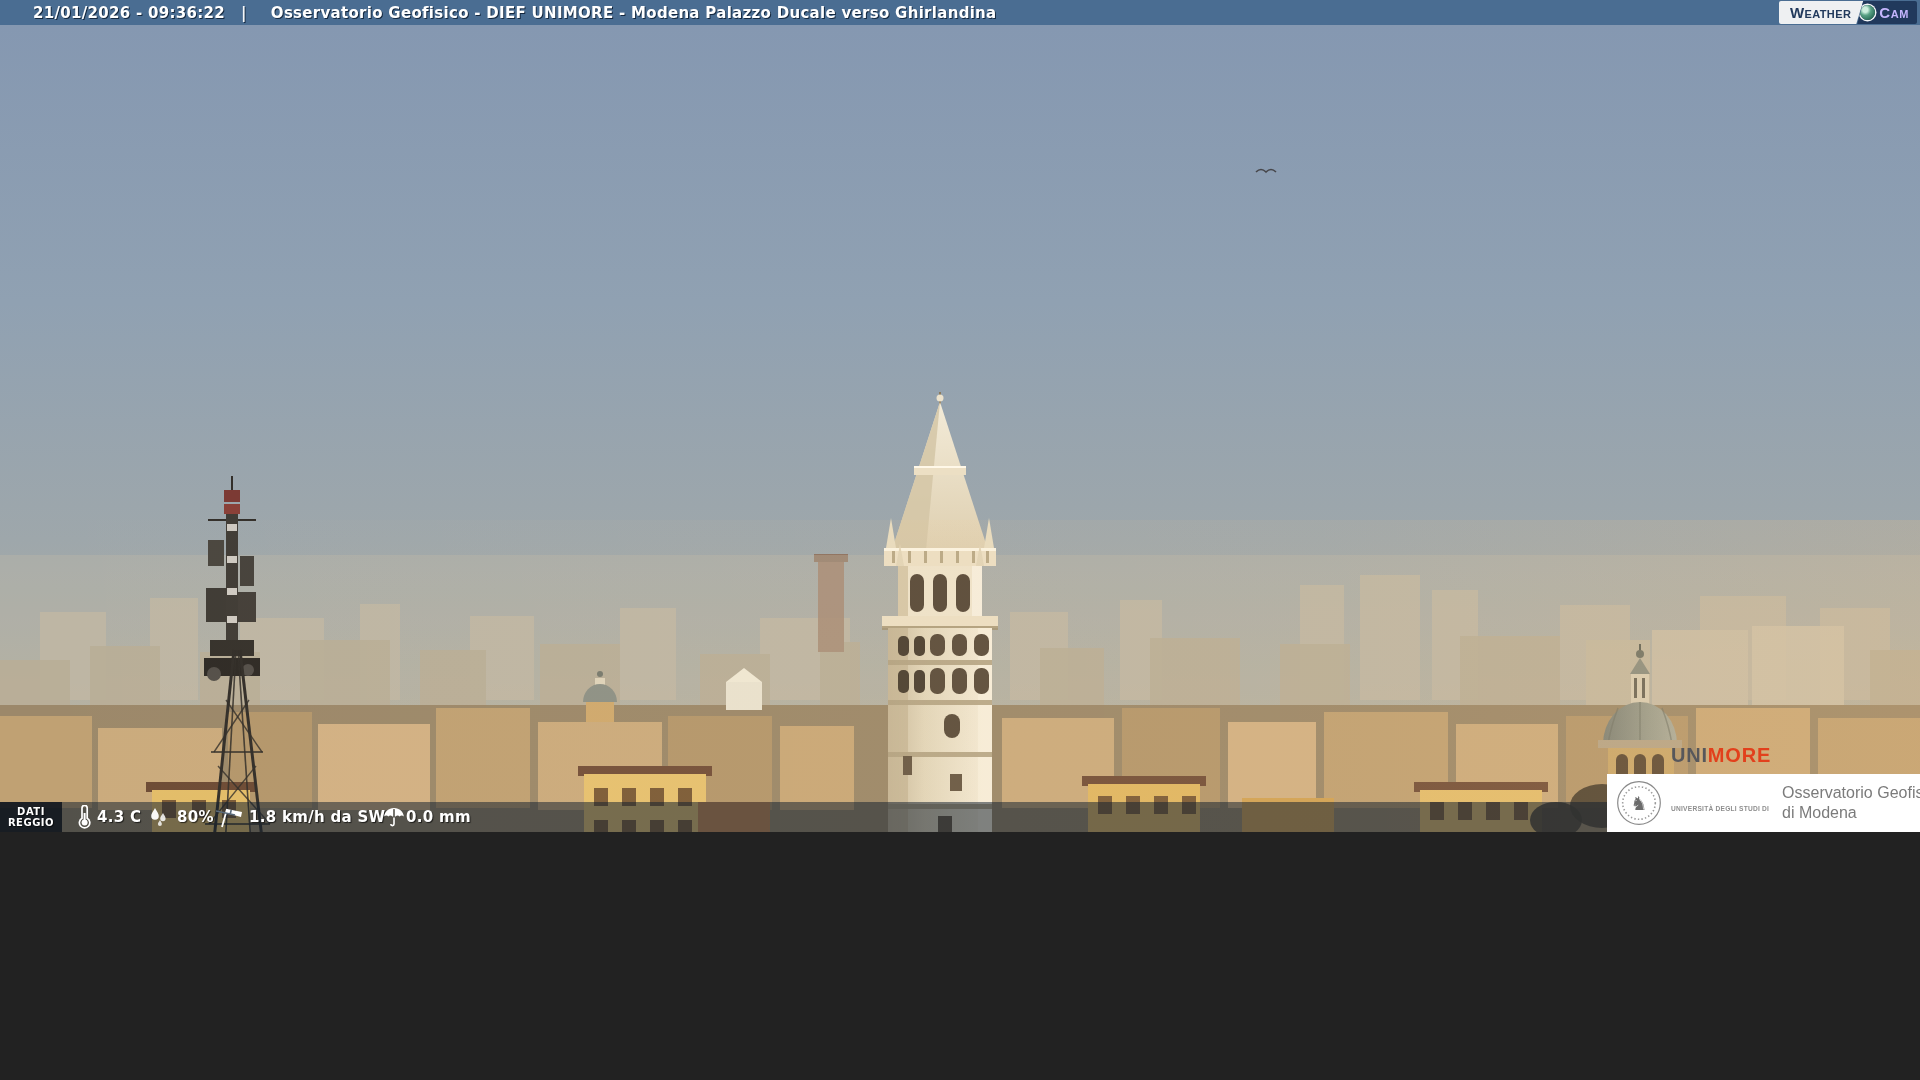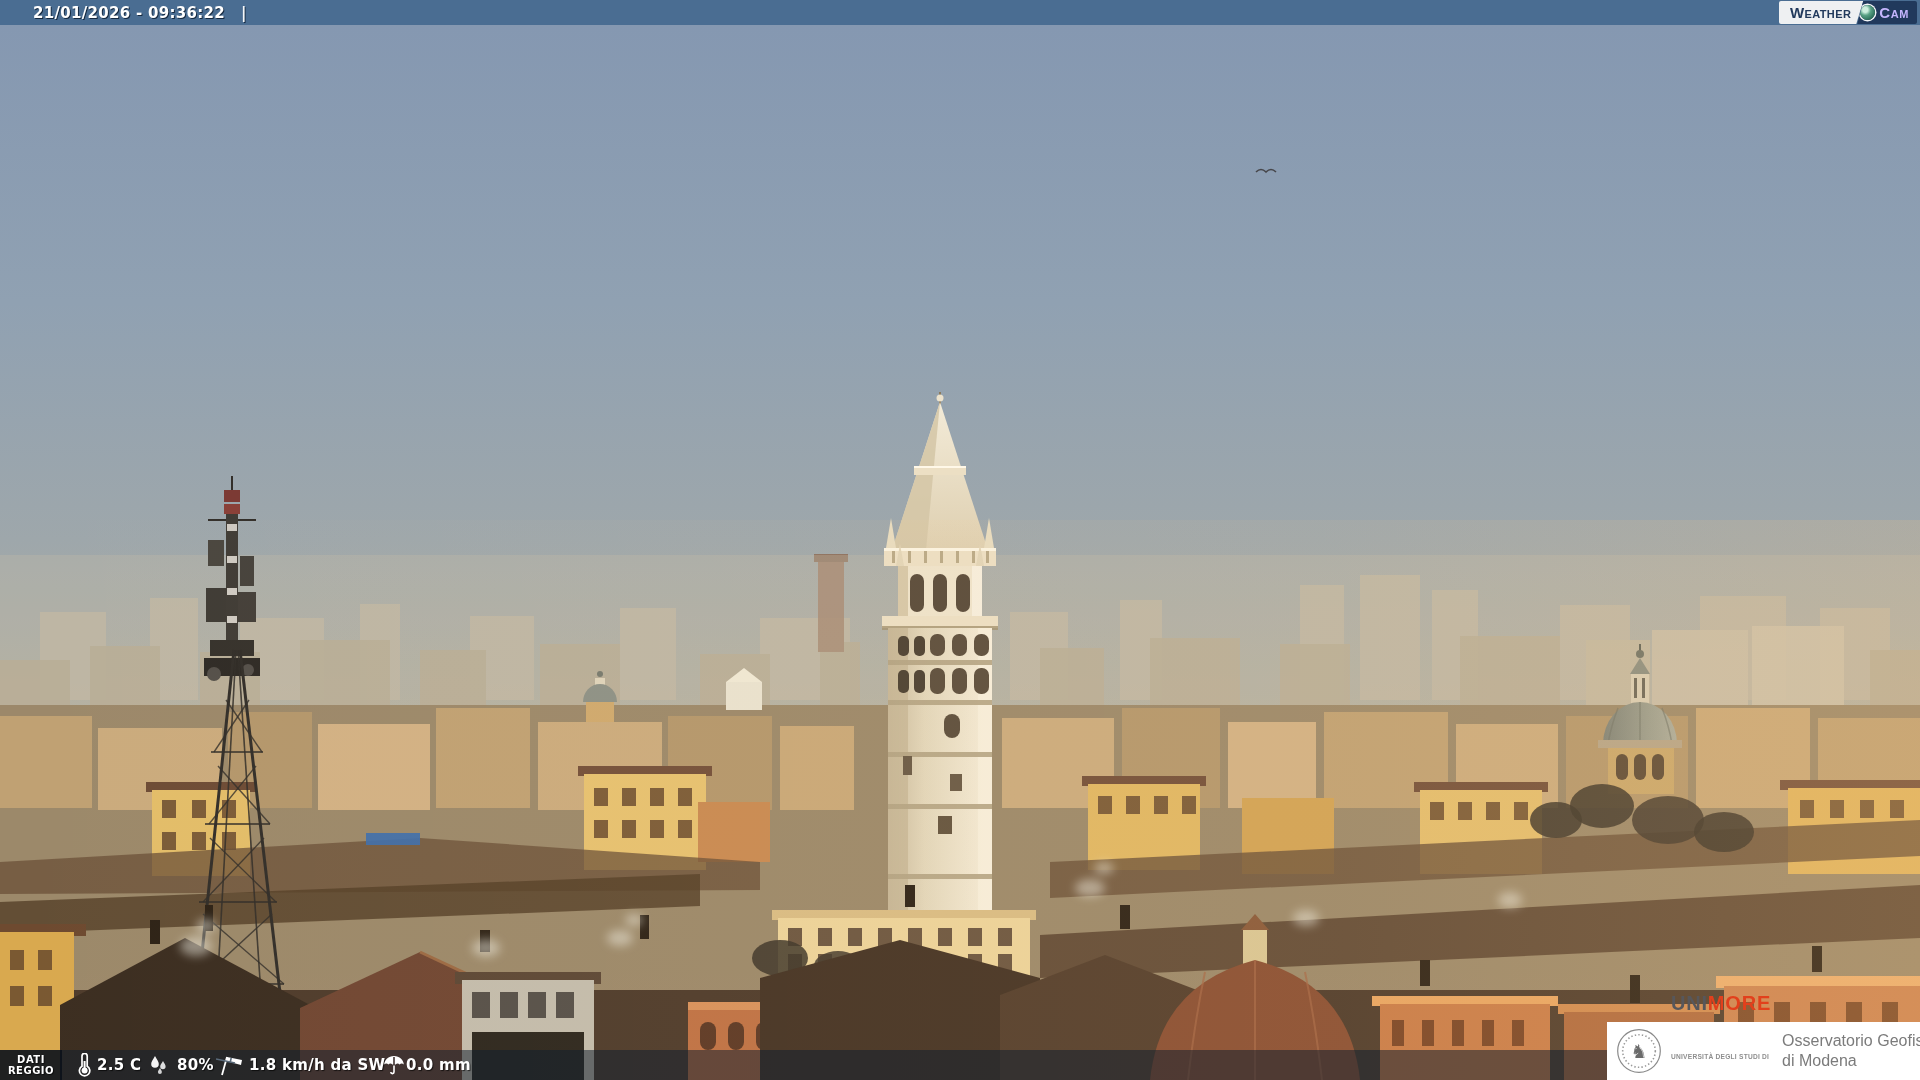--- a/index.html
+++ b/index.html
@@ -2,21 +2,21 @@
 <html style="--top-bar: #4a6d92; --logo-navy: #21395c; --logo-light: #eef0f2; --footer-overlay: rgba(18,30,46,0.52); --unimore-red: #e2401c; --unimore-gray: #57575b; --observatory-gray: #7b7b7b;"><head>
 <meta charset="utf-8">
 <style>
   :root{
     --top-bar:#4a6d92; --logo-navy:#21395c; --logo-light:#eef0f2;
     --footer-overlay:rgba(18,30,46,0.52); --unimore-red:#e2401c;
     --unimore-gray:#57575b; --observatory-gray:#7b7b7b;
   }
   *{margin:0;padding:0;box-sizing:border-box;}
   body{width:1920px;height:1080px;overflow:hidden;background:#222;font-family:"DejaVu Sans",sans-serif;}
-  .stage{position:relative;width:1920px;height:1080px;overflow:hidden;}
+  .stage{position:relative;width:1920px;height:832px;overflow:hidden;}
   .scene{position:absolute;top:0;left:0;width:1920px;height:1080px;display:block;}
 
   
   .topbar{position:absolute;top:0;left:0;right:0;height:25px;background:var(--top-bar);
     display:flex;align-items:center;padding-left:33px;color:#fff;font-weight:bold;font-size:15px;
     letter-spacing:.3px;text-shadow:1px 1px 0 rgba(12,28,48,.85);white-space:nowrap;}
   .topbar .sep{margin:0 24px 0 16px;opacity:.95;}
 
   
   .wcam{position:absolute;top:1px;right:3px;height:23px;display:flex;align-items:stretch;
@@ -435,20 +435,21 @@
         <ellipse cx="1510" cy="900" rx="12" ry="8"></ellipse>
     </g>
 
     <rect x="0" y="520" width="1920" height="560" fill="url(#glow)"></rect>
     <path d="M1256,172 q5,-5 10,0 q5,-5 10,0" stroke="#46464a" stroke-width="1.6" fill="none"></path>
   </svg>
 
   <div class="topbar">
     <span>21/01/2026 - 09:36:22</span>
     <span class="sep">|</span>
+    <span>Osservatorio Geofisico - DIEF UNIMORE - Modena Palazzo Ducale verso Ghirlandina</span>
   </div>
 
   <div class="wcam">
     <div class="wc-left">Weather</div>
     <div class="wc-right">
       <span class="wc-globe"></span>
       <span>Cam</span>
     </div>
   </div>
 
@@ -460,21 +461,21 @@
 
     <div class="fitem" style="left:74px">
       <span class="ficon">
         <svg width="20" height="24" viewBox="0 0 20 24">
             <path d="M8,3 a2.6,2.6 0 0 1 5.2,0 V13.2 a5.2,5.2 0 1 1 -5.2,0 Z" fill="none" stroke="#fff" stroke-width="1.7"></path>
             <circle cx="10.6" cy="17.6" r="3" fill="#fff"></circle>
             <line x1="10.6" y1="16" x2="10.6" y2="8" stroke="#fff" stroke-width="2"></line>
           </svg>
       </span>
     </div>
-    <div class="fitem" style="left:97px">2.5 C</div>
+    <div class="fitem" style="left:97px">4.3 C</div>
 
     <div class="fitem" style="left:146px">
       <span class="ficon">
         <svg width="24" height="24" viewBox="0 0 24 24" fill="#fff">
             <path d="M9,3 C11,6.5 12.8,8.8 12.8,11 a3.8,3.8 0 1 1 -7.6,0 C5.2,8.8 7,6.5 9,3 Z" opacity=".95"></path>
             <path d="M17,8 C18.4,10.4 19.6,12 19.6,13.5 a2.7,2.7 0 1 1 -5.4,0 C14.2,12 15.6,10.4 17,8 Z" opacity=".85"></path>
             <path d="M14,15 C15,16.8 15.9,18 15.9,19.1 a2,2 0 1 1 -4,0 C11.9,18 12.9,16.8 14,15 Z" opacity=".8"></path>
           </svg>
       </span>
     </div>

